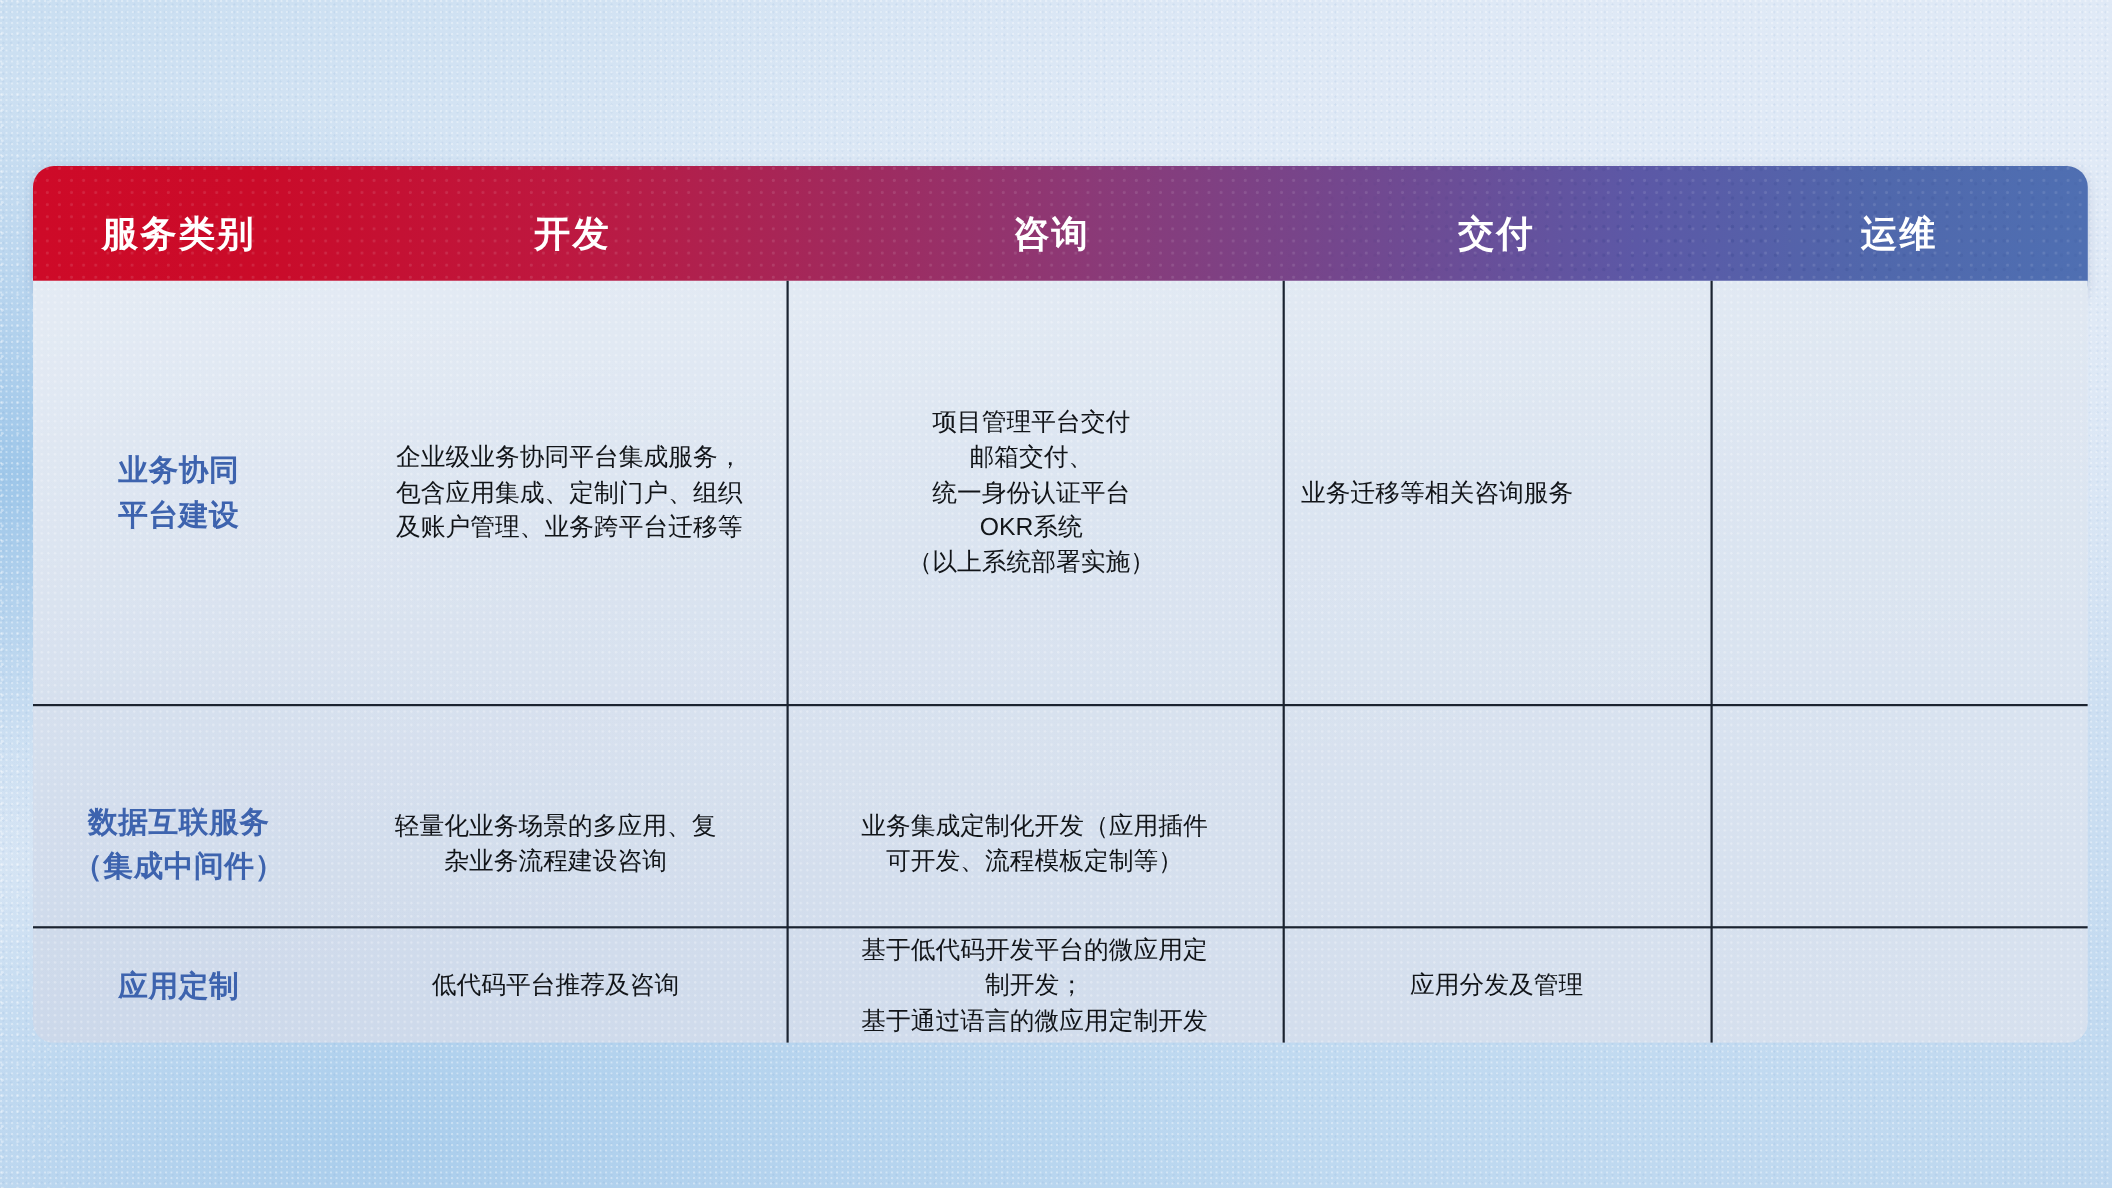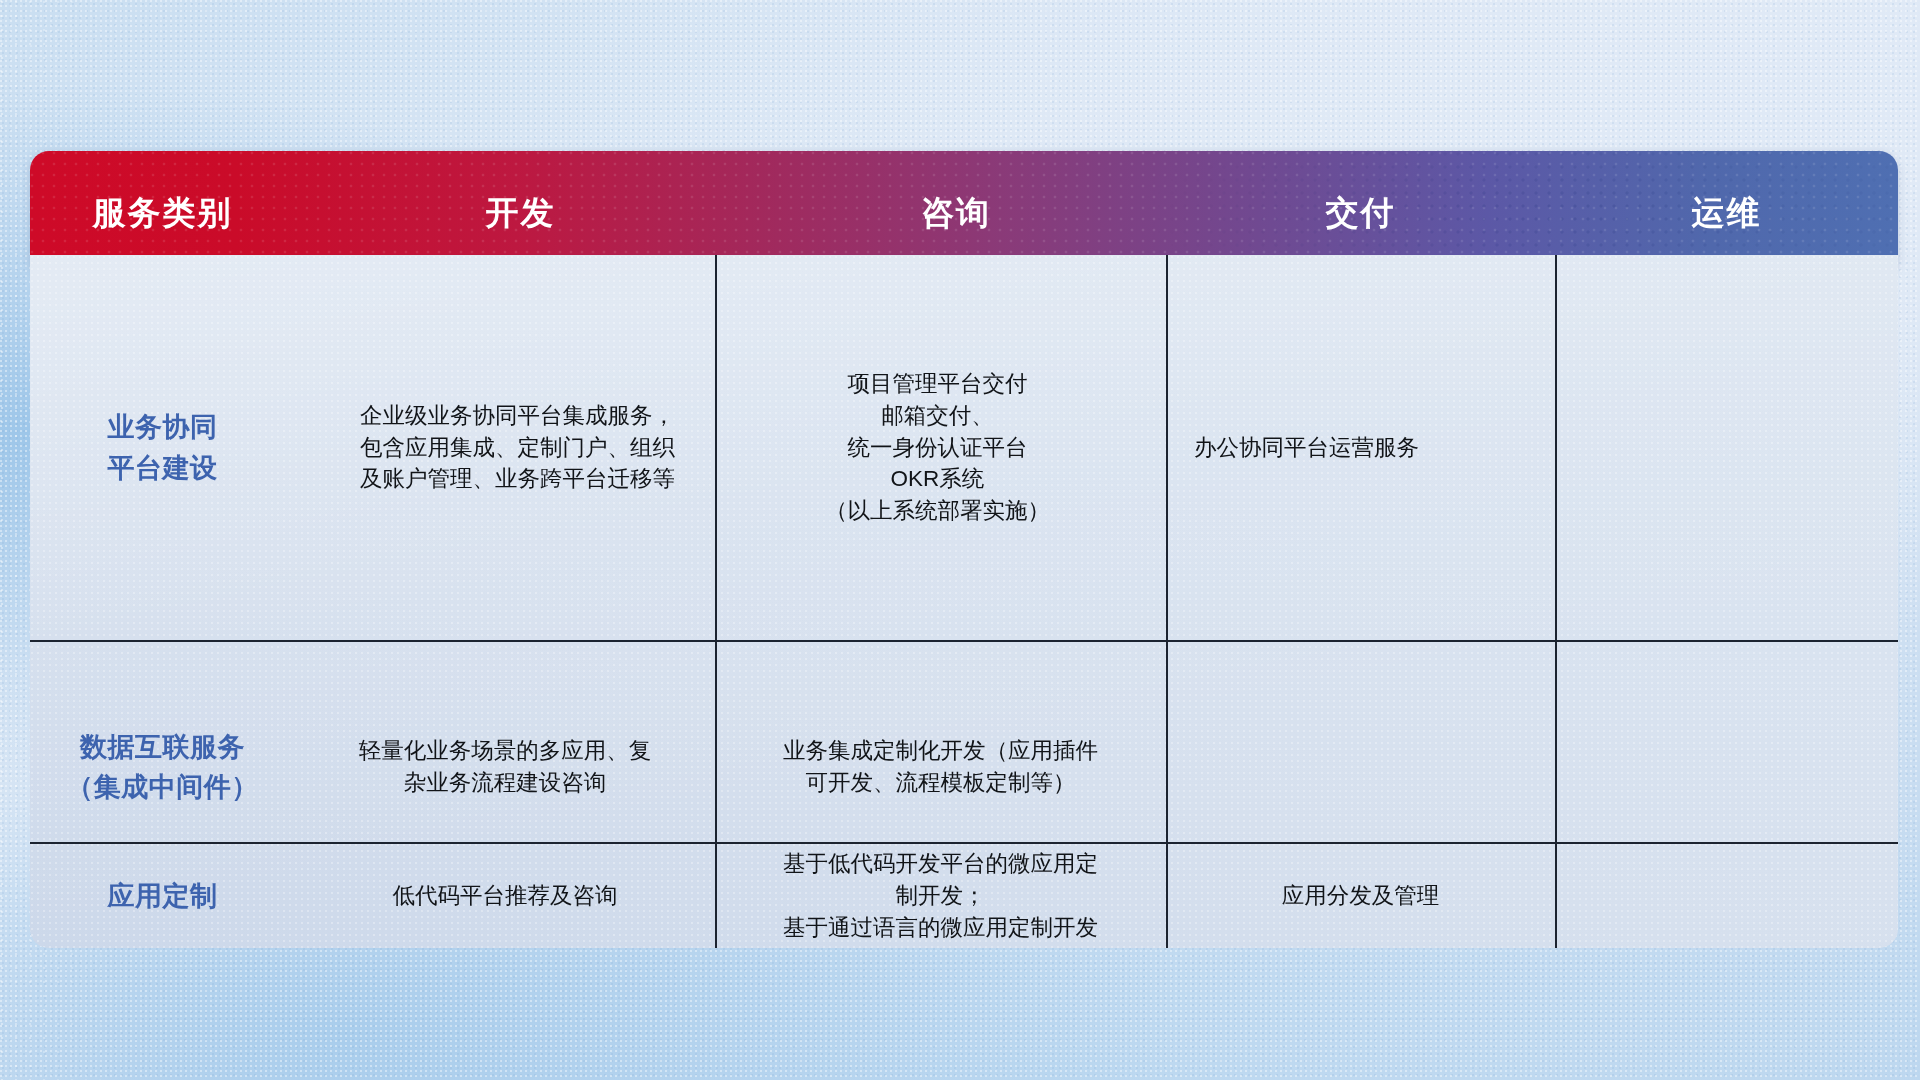--- a/index.html
+++ b/index.html
@@ -174,21 +174,21 @@
       <div class="cell cat" style="width:265px">业务协同
 平台建设</div>
       <div class="cell" style="width:445px">企业级业务协同平台集成服务，
 包含应用集成、定制门户、组织
 及账户管理、业务跨平台迁移等</div>
       <div class="cell" style="width:395px">项目管理平台交付
 邮箱交付、
 统一身份认证平台
 OKR系统
 （以上系统部署实施）</div>
-      <div class="cell" style="width:343px">办公协同平台运营服务</div>
+      <div class="cell" style="width:343px">业务迁移等相关咨询服务</div>
     </div>
 
     <div class="trow" style="top:387px; height:200px;margin-top:25px;">
       <div class="cell cat" style="width:265px">数据互联服务
 （集成中间件）</div>
       <div class="cell" style="width:420px">轻量化业务场景的多应用、复
 杂业务流程建设咨询</div>
       <div class="cell" style="width:451px">业务集成定制化开发（应用插件
 可开发、流程模板定制等）</div>
       <div class="cell" style="width:389px"></div>

